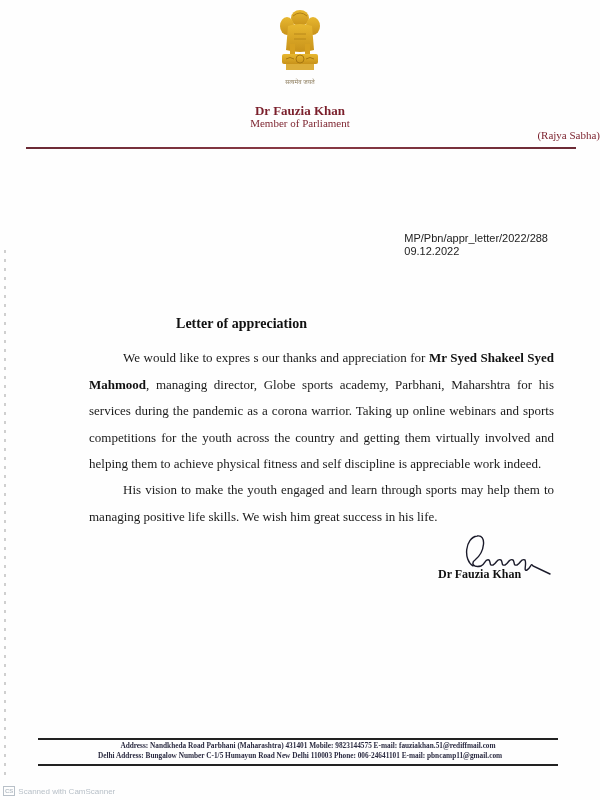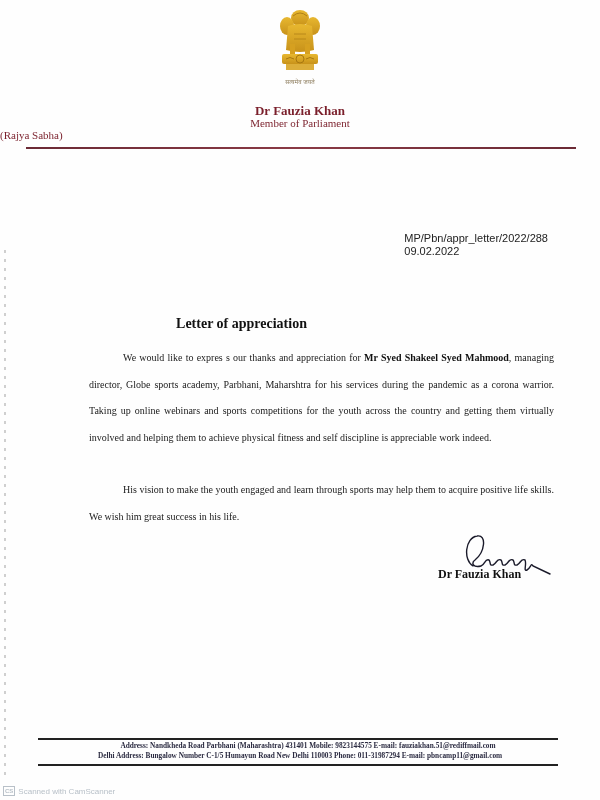--- a/index.html
+++ b/index.html
@@ -55,21 +55,21 @@
     .header-role {
       position: absolute;
       top: 117px; left: 0; width: 600px;
       text-align: center;
       font-size: 11px;
       color: #7a1f2b;
     }
     .header-house {
       position: absolute;
       top: 129px; left: 0; width: 600px;
-      text-align: left;
+      text-align: right;
       font-size: 11px;
       color: #7a1f2b;
     }
     .header-rule {
       position: absolute;
       left: 26px; top: 147px;
       width: 550px; height: 2px;
       background: linear-gradient(to right, #6b2a35, #8a3a45 50%, #6b2a35);
     }
     .ref-block {
@@ -86,21 +86,21 @@
       top: 316px; left: 0; width: 483px;
       text-align: center;
       font-weight: bold;
       font-size: 14px;
       color: #111;
     }
     .para {
       position: absolute;
       left: 89px;
       width: 465px;
-      font-size: 10px;
+      font-size: 13px;
       line-height: 26.5px;
       text-align: justify;
       color: #1a1a1a;
       text-indent: 34px;
     }
     .para1 { top: 345px; }
     .para2 { top: 477px; }
     .para b { font-weight: bold; color: #111; }
     .signature {
       position: absolute;
@@ -196,43 +196,43 @@
     <div class="emblem-motto">सत्यमेव जयते</div>
   </div>
 
   <div class="header-name">Dr Fauzia Khan</div>
   <div class="header-role">Member of Parliament</div>
   <div class="header-house">(Rajya Sabha)</div>
   <div class="header-rule"></div>
 
   <div class="ref-block">
     <div>MP/Pbn/appr_letter/2022/288</div>
-    <div>09.02.2022</div>
+    <div>09.12.2022</div>
   </div>
 
   <div class="letter-title">Letter of appreciation</div>
 
   <div class="para para1"><span>We would like to expres s our thanks and appreciation for </span><b>Mr Syed Shakeel Syed Mahmood</b><span>, managing director, Globe sports academy, Parbhani, Maharshtra for his services during the pandemic as a corona warrior. Taking up online webinars and sports competitions for the youth across the country and getting them virtually involved and helping them to achieve physical fitness and self discipline is appreciable work indeed.</span></div>
 
-  <div class="para para2">His vision to make the youth engaged and learn through sports may help them to acquire positive life skills. We wish him great success in his life.</div>
+  <div class="para para2">His vision to make the youth engaged and learn through sports may help them to managing positive life skills. We wish him great success in his life.</div>
 
   <div class="signature">
     <svg viewBox="0 0 100 50">
       <path d="M18 36 C 8 30, 10 8, 22 6 C 32 4, 30 22, 20 30 C 16 33, 18 38, 26 36
                C 30 35, 30 28, 34 30 C 36 32, 34 36, 38 35
                C 42 33, 42 28, 46 30 C 48 32, 46 36, 50 35
                C 54 33, 54 28, 58 30 C 60 32, 58 36, 62 35
                C 66 33, 66 28, 70 30 C 72 34, 68 42, 72 40
                C 76 38, 76 32, 78 36 L 95 44" fill="none" stroke="#1a1a2a" stroke-width="1.4" stroke-linecap="round"></path>
     </svg>
   </div>
   <div class="sign-name">Dr Fauzia Khan</div>
 
   <div class="footer-rule-top"></div>
   <div class="footer-line footer-line1">Address: Nandkheda Road Parbhani (Maharashtra) 431401  Mobile: 9823144575  E-mail: fauziakhan.51@rediffmail.com</div>
-  <div class="footer-line footer-line2">Delhi Address: Bungalow Number C-1/5 Humayun Road New Delhi 110003 Phone: 011-31987294 E-mail: pbncamp11@gmail.com</div>
+  <div class="footer-line footer-line2">Delhi Address: Bungalow Number C-1/5 Humayun Road New Delhi 110003 Phone: 006-24641101 E-mail: pbncamp11@gmail.com</div>
   <div class="footer-rule-bottom"></div>
 
   <div class="scanner-mark">
     <span class="cs-logo">CS</span>
     <span>Scanned with CamScanner</span>
   </div>
 </div>
 
 </body></html>

